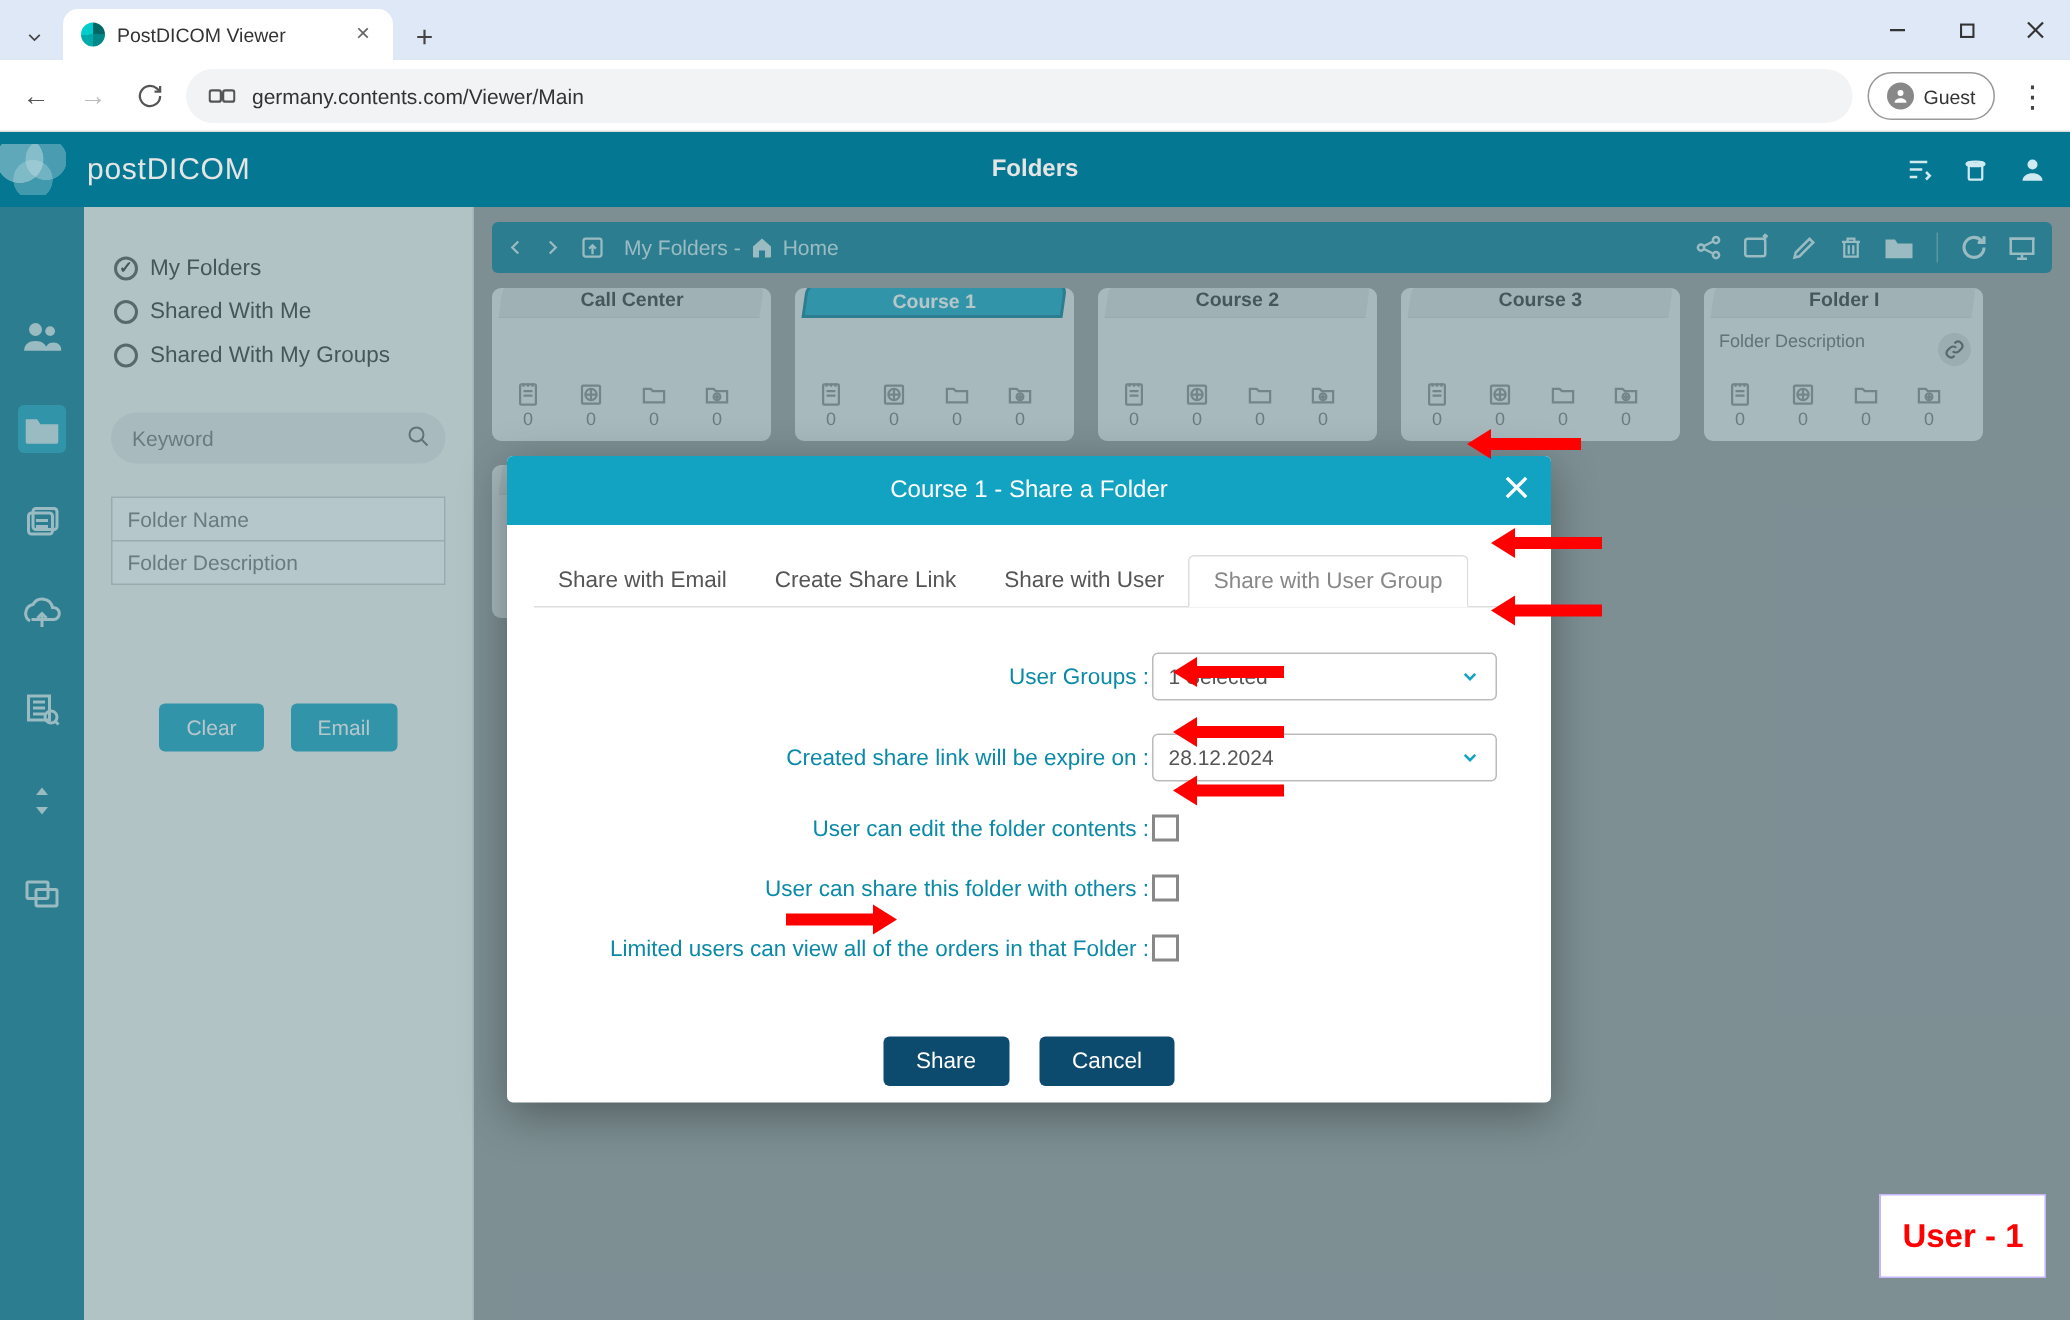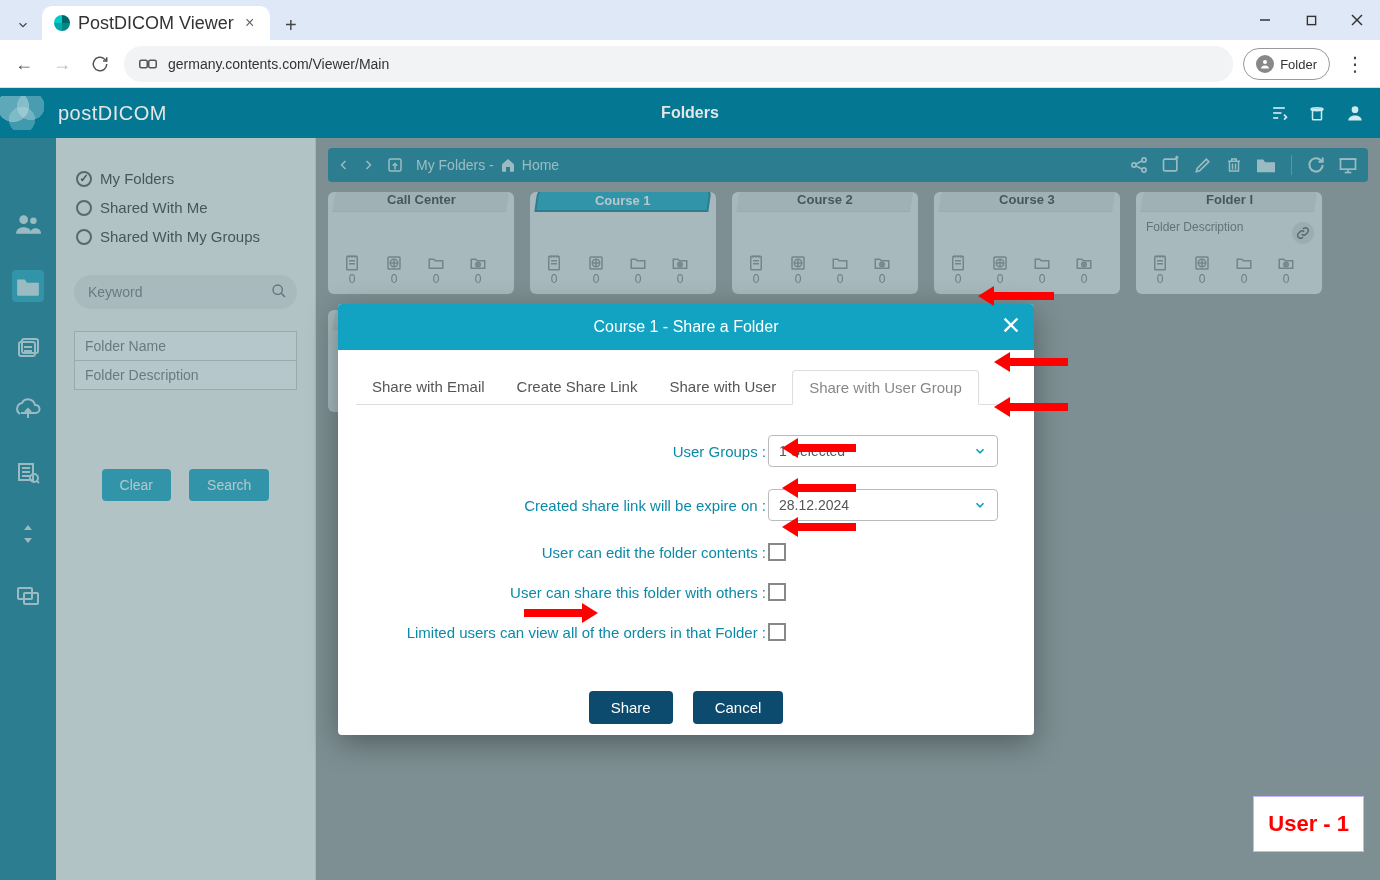--- a/index.html
+++ b/index.html
@@ -4,21 +4,21 @@
 <style>
 * { box-sizing: border-box; margin: 0; padding: 0; font-family: -apple-system, BlinkMacSystemFont, "Segoe UI", Arial, sans-serif; }
 body { width: 1380px; height: 880px; overflow: hidden; background: #fff; }
 
 
 .browser-chrome { height: 88px; background: #fff; border-bottom: 1px solid #ddd; }
 .tab-bar { height: 40px; background: #dfe8f7; display: flex; align-items: flex-end; padding-left: 8px; }
 .tab-drop { width: 30px; height: 30px; display: flex; align-items: center; justify-content: center; color: #444; cursor: pointer; margin-right: 4px; }
 .tab { height: 34px; background: #fff; border-radius: 10px 10px 0 0; display: flex; align-items: center; padding: 0 12px; min-width: 220px; gap: 8px; }
 .tab-favicon { width: 16px; height: 16px; border-radius: 50%; background: conic-gradient(#066 0 90deg,#088 0 180deg,#0aa 0 270deg,#0cc 0 360deg); }
-.tab-title { font-size: 18px; color: #333; flex: 1; }
+.tab-title { font-size: 13px; color: #333; flex: 1; }
 .tab-close { width: 16px; height: 16px; display: flex; align-items: center; justify-content: center; color: #666; font-size: 16px; cursor: pointer; }
 .new-tab { width: 30px; height: 30px; display: flex; align-items: center; justify-content: center; color: #444; font-size: 20px; cursor: pointer; margin-left: 6px; }
 .win-controls { margin-left: auto; display: flex; height: 40px; }
 .win-btn { width: 46px; height: 40px; display: flex; align-items: center; justify-content: center; color: #333; cursor: pointer; font-size: 14px; }
 
 .addr-bar { height: 48px; display: flex; align-items: center; padding: 0 10px; gap: 10px; }
 .nav-btn { width: 28px; height: 28px; display: flex; align-items: center; justify-content: center; color: #555; cursor: pointer; font-size: 18px; }
 .nav-btn.disabled { color: #bbb; }
 .url-box { flex: 1; height: 36px; background: #f1f3f4; border-radius: 18px; display: flex; align-items: center; padding: 0 14px; gap: 10px; font-size: 14px; color: #333; }
 .site-chip { width: 20px; height: 18px; display:flex; align-items:center; justify-content:center; color:#555; font-size:12px; }
@@ -152,21 +152,21 @@
         </span>
       <span>germany.contents.com/Viewer/Main</span>
     </div>
     <div class="guest-btn">
       <span class="guest-avatar">
           <svg width="12" height="12" viewBox="0 0 24 24" fill="currentColor">
             <circle cx="12" cy="8" r="4"></circle>
             <path d="M4 21c0-4 4-6 8-6s8 2 8 6"></path>
           </svg>
         </span>
-      <span>Folder</span>
+      <span>Guest</span>
     </div>
     <div class="more-btn">⋮</div>
   </div>
 </div>
 
 <div class="app">
   <div class="app-header">
     <div class="logo">
       <div class="logo-mark"></div>
       <span>postDICOM</span>
@@ -274,21 +274,21 @@
               <line x1="15" y1="15" x2="21" y2="21"></line>
             </svg>
           </span>
       </div>
       <div class="field-box">
         <input type="text" placeholder="Folder Name" style="">
         <input type="text" placeholder="Folder Description" style="">
       </div>
       <div class="btn-row">
         <button class="sbtn">Clear</button>
-        <button class="sbtn">Search</button>
+        <button class="sbtn">Email</button>
       </div>
     </div>
 
     <div class="main">
       <div class="toolbar2">
         <span class="tbicon">
             <svg width="12" height="16" viewBox="0 0 24 24" fill="none" stroke="currentColor" stroke-width="3">
               <polyline points="15 4 7 12 15 20"></polyline>
             </svg>
           </span>

